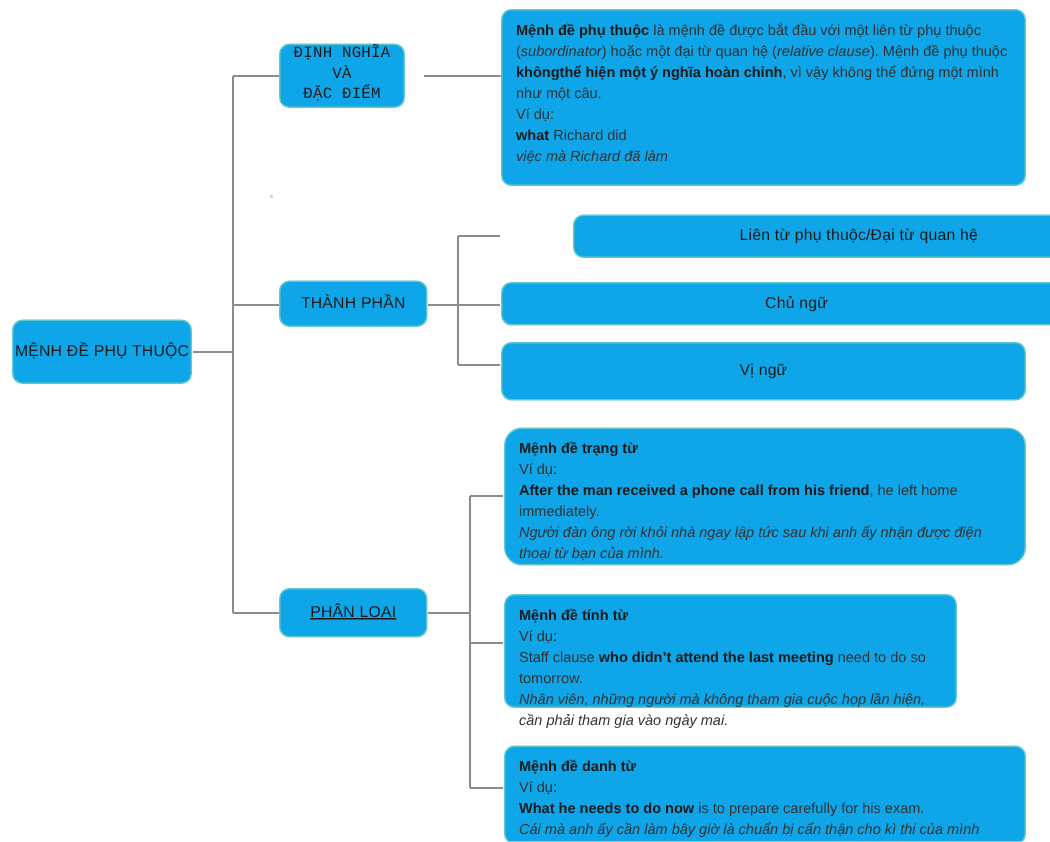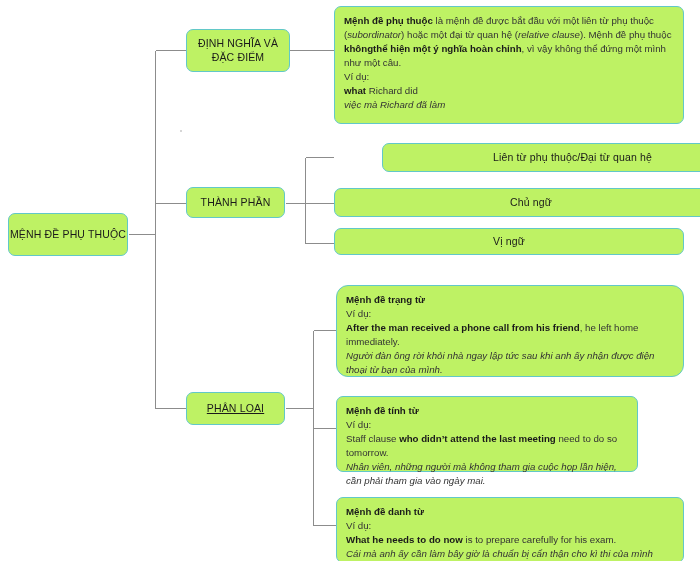--- a/index.html
+++ b/index.html
@@ -29,21 +29,21 @@
     width: 700px;
     height: 561px;
     pointer-events: none;
   }
 
   .node {
     position: absolute;
     box-sizing: border-box;
     border: 1px solid #62c8c8;
     border-radius: 7px;
-    background: #bef264;
+    background: #0ea5e9;
   }
 
   
   .node.center {
     display: flex;
     align-items: center;
     justify-content: center;
     text-align: center;
     font-size: 10.5px;
     letter-spacing: 0.15px;
@@ -109,21 +109,21 @@
       <path d="M282.5 50.5 H334.5"></path>
     </g>
   </svg>
 
   <div class="artifact-dot" style="left:180px; top:130px;"></div>
 
   <div class="node center root" style="left:8px; top:213px; width:120px; height:43px;">
     <span>MỆNH ĐỀ PHỤ THUỘC</span>
   </div>
 
-  <div class="node center" style="left:186px; top:29px; width:104px; height:43px; line-height:1.3;">
+  <div class="node center" style="left:186px; top:29px; width:84px; height:43px; line-height:1.3;font-family:Liberation Mono, monospace;">
     <span>
       <span>ĐỊNH NGHĨA VÀ</span><br>
       <span>ĐẶC ĐIỂM</span>
     </span>
   </div>
 
   <div class="node center" style="left:186px; top:187px; width:99px; height:31px;">
     <span>THÀNH PHẦN</span>
   </div>
 
@@ -139,21 +139,21 @@
   </div>
 
   <div class="node center" style="left:334px; top:143px; width:381px; height:29px;margin-left:48px;">
     <span>Liên từ phụ thuộc/Đại từ quan hệ</span>
   </div>
 
   <div class="node center" style="left:334px; top:188px; width:394px; height:29px;">
     <span>Chủ ngữ</span>
   </div>
 
-  <div class="node center" style="left:334px; top:228px; width:350px; height:27px;">
+  <div class="node center" style="left:334px; top:228px; width:350px; height:39px;">
     <span>Vị ngữ</span>
   </div>
 
   <div class="node detail" style="left:336px; top:285px; width:348px; height:92px;border-radius:12px;">
     <span class="ln b">Mệnh đề trạng từ</span>
     <span class="ln">Ví dụ:</span>
     <span class="ln"><span class="b">After the man received a phone call from his friend</span><span>, he left home immediately.</span></span>
     <span class="ln i">Người đàn ông rời khỏi nhà ngay lập tức sau khi anh ấy nhận được điện thoại từ bạn của mình.</span>
   </div>
 

